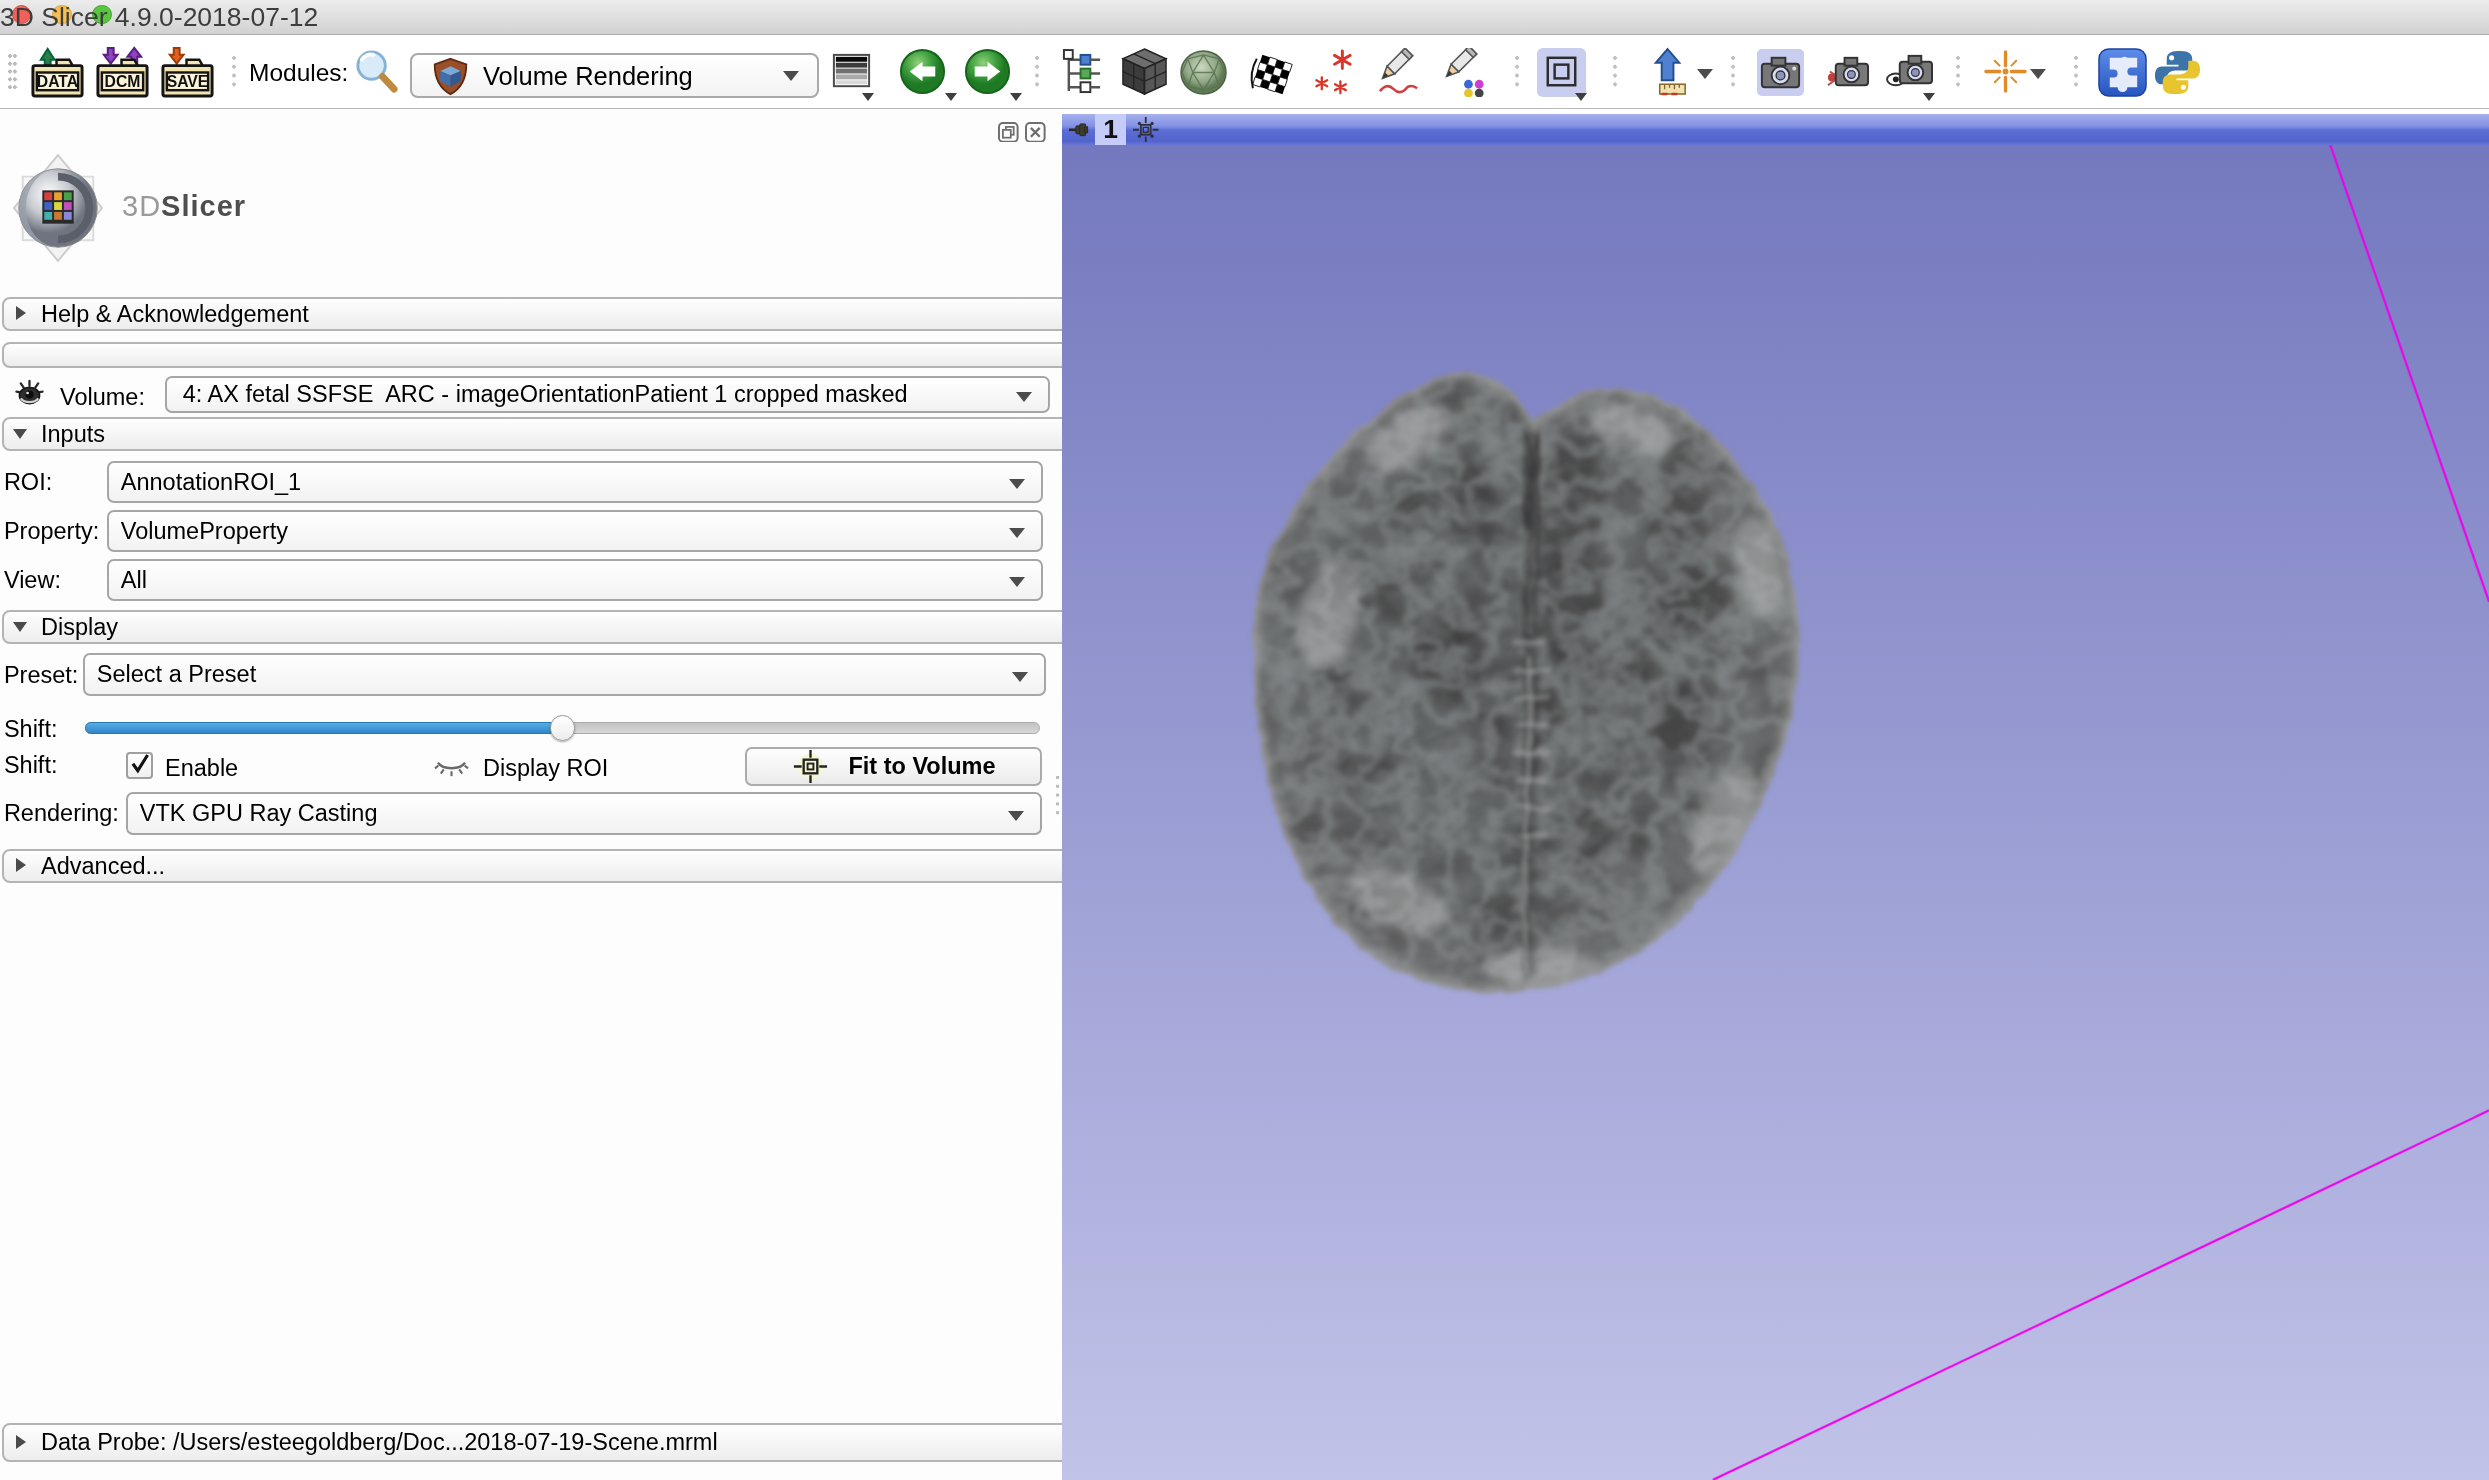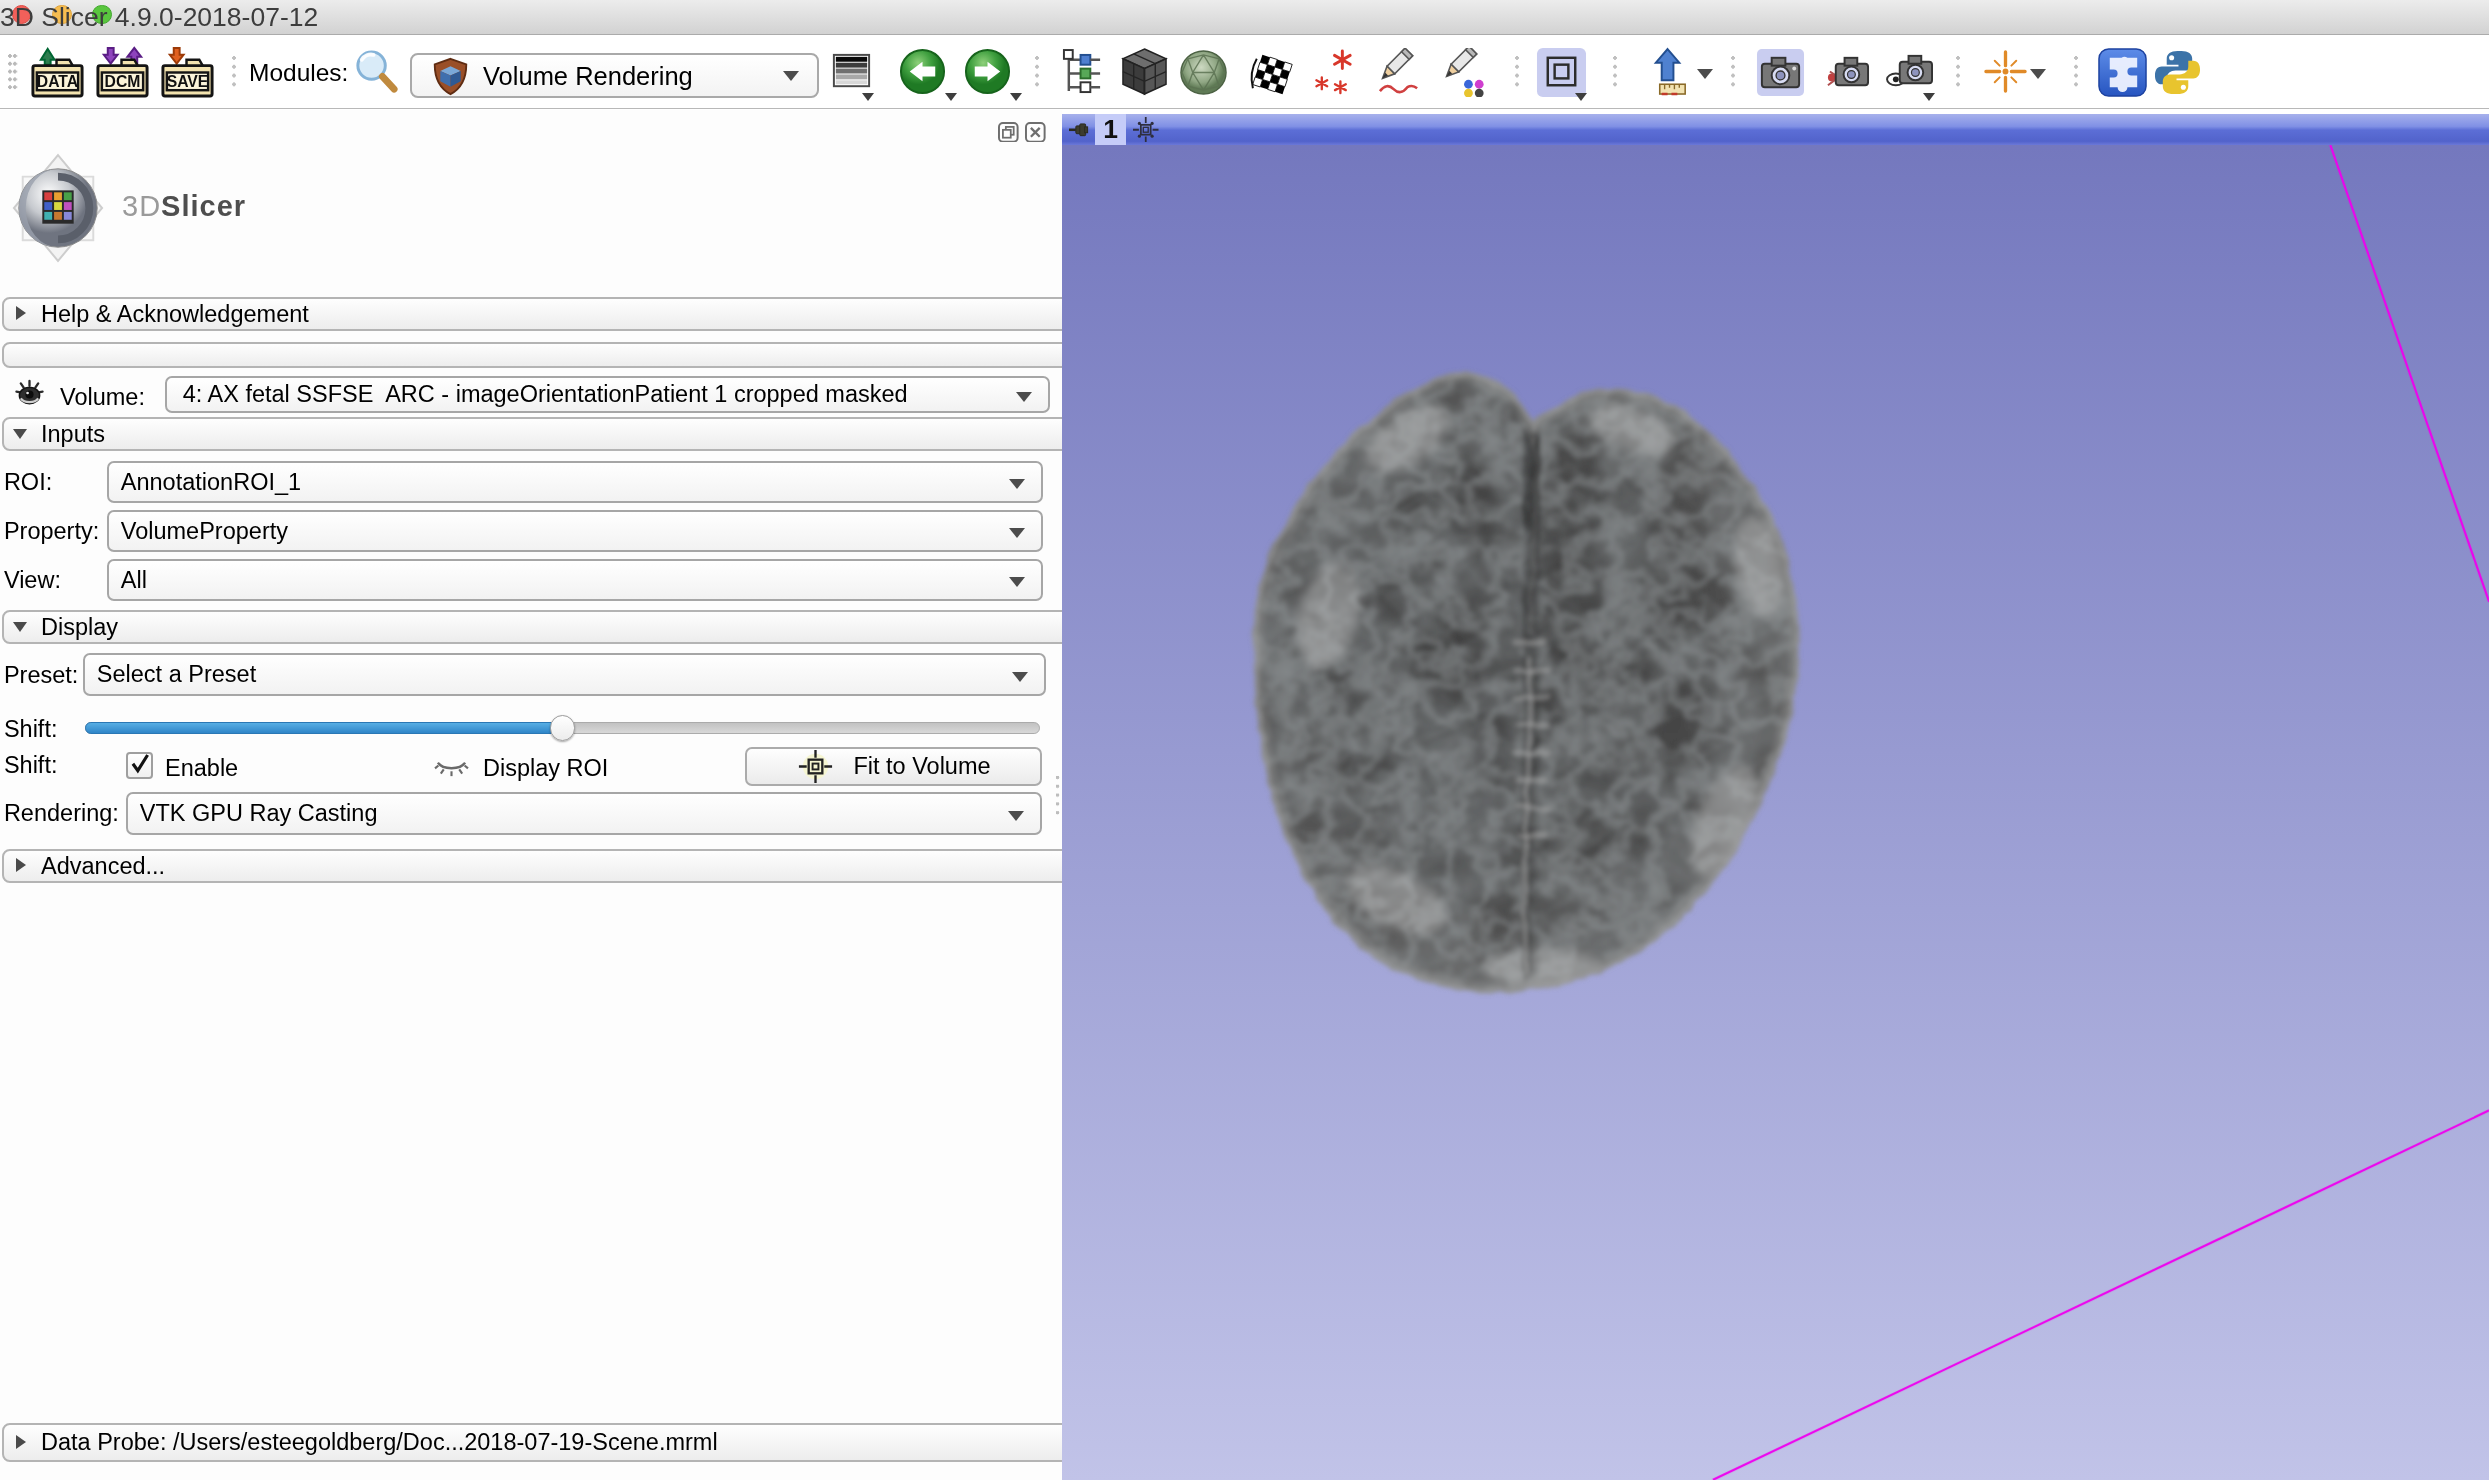--- a/index.html
+++ b/index.html
@@ -74,21 +74,21 @@
     background:linear-gradient(#ffffff,#ececec); border:1px solid #9b9b9b; box-shadow:0 1px 2px rgba(0,0,0,.35); }
 
   
   .checkbox { position:absolute; width:26.5px; height:26.5px; background:linear-gradient(#ffffff,#f0f0f0);
     border:2px solid #9f9f9f; border-radius:3.9px; }
   .checkbox svg { position:absolute; left:1px; top:-2px; }
 
   .fit-btn { position:absolute; left:745px; top:637px; width:297px; height:39px;
     background:linear-gradient(#fefefe,#ebebeb); border:2px solid #ababab; border-radius:6.9px; }
   .fit-btn .fit-inner { display:flex; align-items:center; justify-content:center; height:100%;
-    font-size:23.5px; color:#000; gap:18px; }
+    font-size:23.5px; color:#000; gap:18px;font-weight:bold; }
 
   .splitter-dots { position:absolute; left:1055px; top:665px; width:4.9px; height:43px;
     background-image:radial-gradient(circle at 2.5px 2.5px,#bdbdbd 1.6px,transparent 2px);
     background-size:4.9px 8.8px; }
 
   
   .viewport { position:absolute; left:1062px; top:0; width:1427px; height:1370px; background:#fff; }
   .view-header { position:absolute; left:0; top:3.9px; width:1427px; height:31px;
     background:linear-gradient(180deg,#a7b1ec 0%,#8090e5 40%,#5c6ed6 52%,#5263cb 88%,#6b78d8 100%); }
   .view-badge { position:absolute; left:33px; top:0; width:31px; height:31px; background:#c5ccf8;

